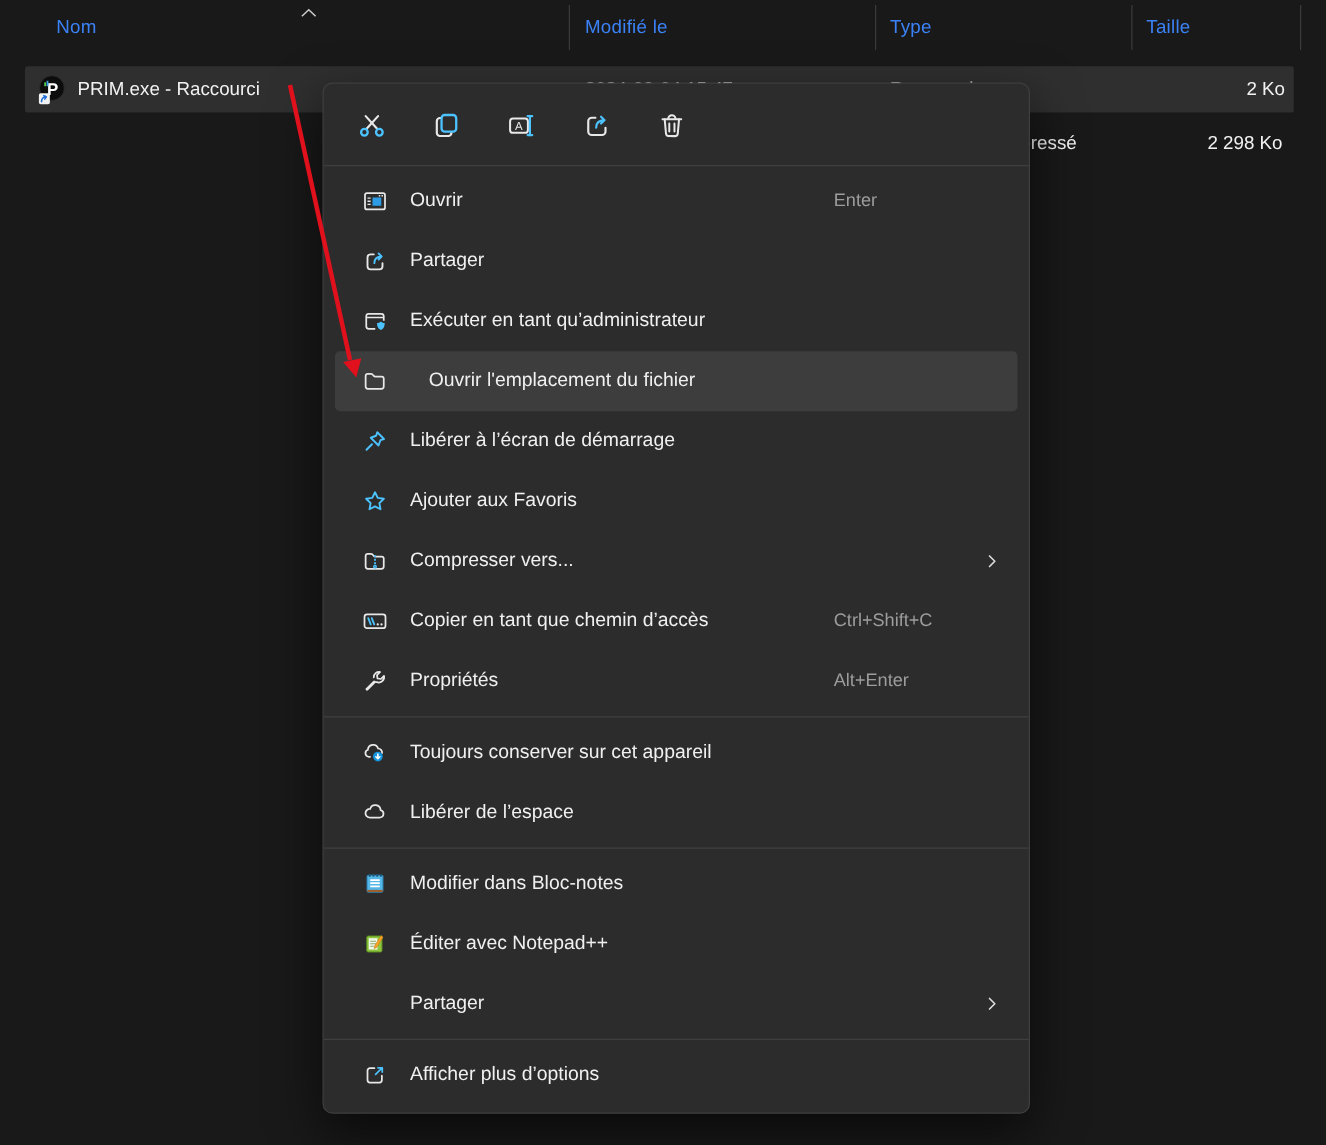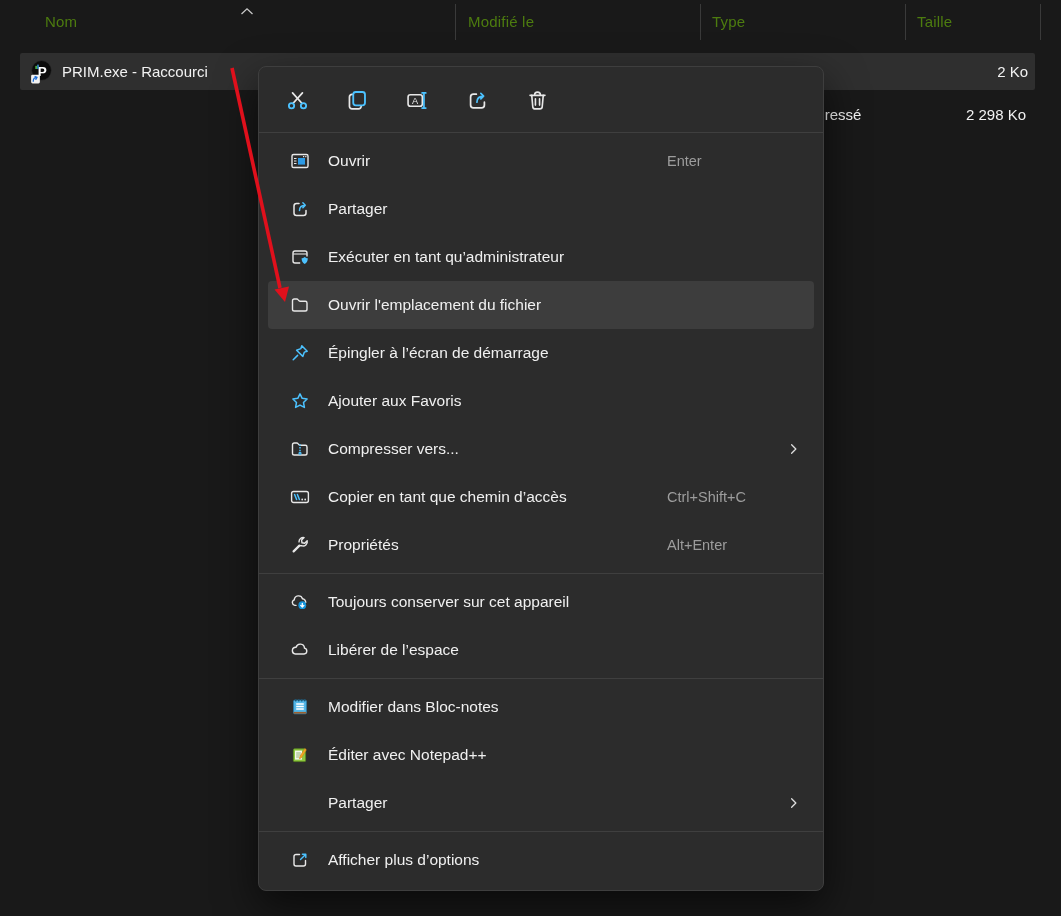--- a/index.html
+++ b/index.html
@@ -5,21 +5,21 @@
   html,body{margin:0;padding:0;}
   body{
     width:1061px;height:916px;position:relative;overflow:hidden;
     background:#191919;
     font-family:"Liberation Sans", sans-serif;
     -webkit-font-smoothing:antialiased;
   }
   .screen{position:absolute;inset:0;}
 
   
-  .hlabel{position:absolute;top:13px;font-size:15px;color:#4d7c0f;letter-spacing:.2px;cursor:default;}
+  .hlabel{position:absolute;top:13px;font-size:15px;color:#3b82f6;letter-spacing:.2px;cursor:default;}
   .colsep{position:absolute;top:4px;width:1px;height:36px;background:#3a3a3a;}
   .sortcaret{position:absolute;left:240px;top:2px;}
 
   
   .frow{position:absolute;left:20px;width:1015px;font-size:15px;color:#f2f2f2;}
   .frow .cell{position:absolute;top:0;line-height:37px;white-space:nowrap;}
   .row-selected{top:53px;height:37px;background:#2f2f2f;border-radius:2px;}
   .row-plain{top:97px;height:36px;}
   .row-plain .cell{line-height:36px;}
   .fic{position:absolute;left:8px;top:6px;width:25px;height:25px;}
@@ -32,21 +32,21 @@
     padding:5px 0 6px;box-sizing:border-box;
   }
   .toolbar{height:56px;display:flex;align-items:center;padding-left:17px;gap:18px;}
   .tbtn{width:42px;height:40px;display:flex;align-items:center;justify-content:center;border-radius:4px;cursor:default;}
   .tbtn svg{width:23px;height:23px;}
   .msep{height:1px;background:#3f3f3f;margin:4px 0;}
   .mi{
     position:relative;height:48px;margin:0 9px;border-radius:4px;
     display:flex;align-items:center;padding-left:22px;cursor:default;
   }
-  .mi.hl{background:#3d3d3d;}
+  .mi.hl{background:#3d3d3d;gap:15px;}
   .mi-ic{width:20px;height:20px;flex:0 0 20px;margin-right:18px;}
   .mi-ic svg{width:20px;height:20px;display:block;}
   .mi-label{font-size:15.5px;color:#f0f0f0;white-space:nowrap;}
   .mi-short{position:absolute;left:399px;font-size:14.5px;color:#9d9d9d;white-space:nowrap;text-align:center;}
   .mi-chev{position:absolute;right:13px;top:50%;transform:translateY(-50%);width:15px;height:15px;}
 
   
   .arrow-overlay{position:absolute;inset:0;z-index:10;pointer-events:none;}
 </style>
 </head>
@@ -193,21 +193,21 @@
         <span class="mi-short"></span>
       </div>
 
       <div class="mi">
         <span class="mi-ic">
           <svg viewBox="0 0 20 20" fill="none" stroke="#4cc2ff" stroke-width="1.5" stroke-linejoin="round" stroke-linecap="round">
             <path d="M11.8 2.8 l5.4 5.4 -2.8 .9 -1.6 4.3 -6.2 -6.2 4.3 -1.6 z"></path>
             <path d="M7.6 12.4 L3.2 16.8"></path>
           </svg>
         </span>
-        <span class="mi-label">Épingler à l’écran de démarrage</span>
+        <span class="mi-label">Libérer à l’écran de démarrage</span>
         <span class="mi-short"></span>
       </div>
 
       <div class="mi">
         <span class="mi-ic">
           <svg viewBox="0 0 20 20" fill="none" stroke="#4cc2ff" stroke-width="1.5" stroke-linejoin="round">
             <path d="M10 2.8 l2.2 4.5 4.9 .7 -3.6 3.5 .9 4.9 -4.4 -2.3 -4.4 2.3 .9 -4.9 -3.6 -3.5 4.9 -.7 z"></path>
           </svg>
         </span>
         <span class="mi-label">Ajouter aux Favoris</span>

